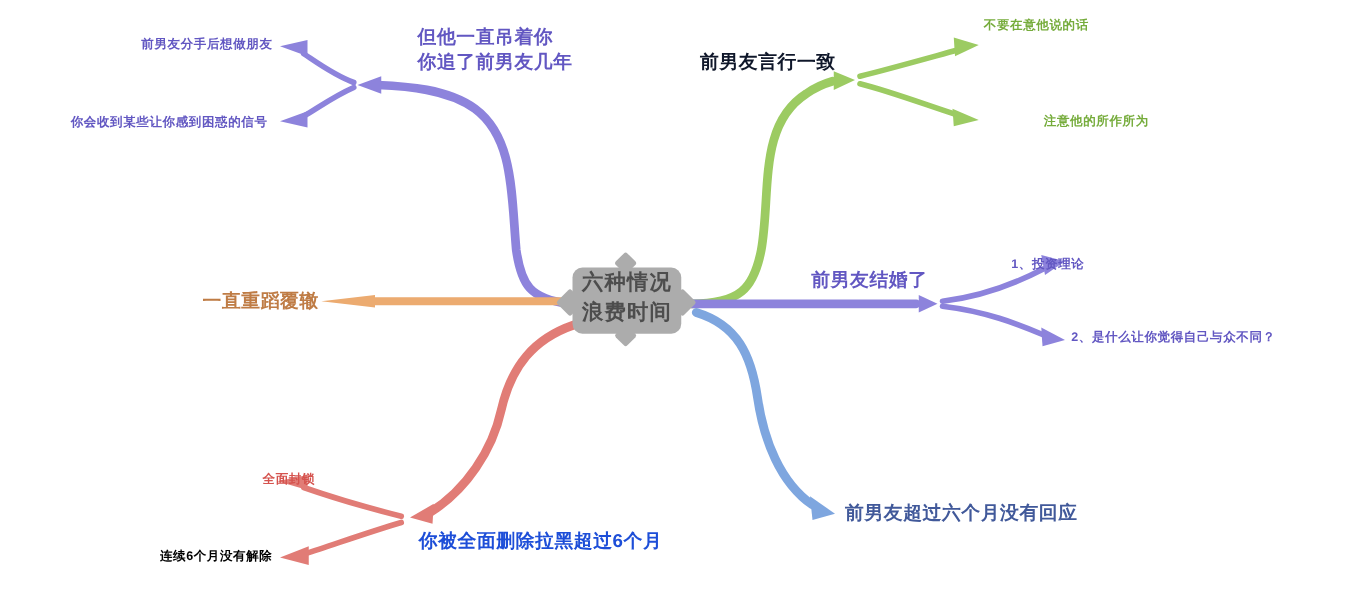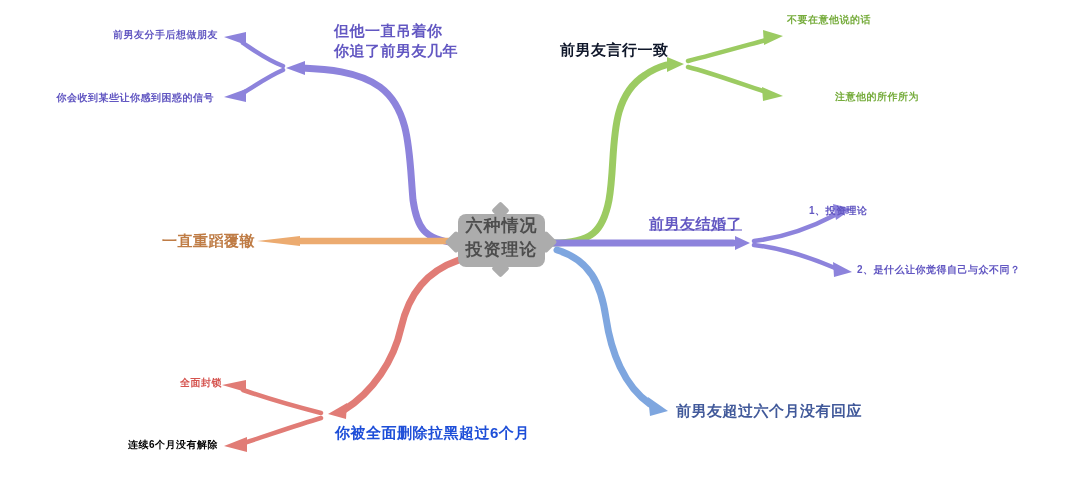--- a/index.html
+++ b/index.html
@@ -68,39 +68,39 @@
     <path d="M557,250 C590,260 601,284 606,318 C611,352 624,386 650,404" fill="none" stroke-width="7" stroke-linecap="round" stroke="#7EA6DF"></path>
     <polygon points="648,397 668,411 650,416" fill="#7EA6DF"></polygon>
   </svg>
 
   <div class="spike spike-left" style="background-color: rgb(172, 172, 172);"></div>
   <div class="spike spike-right" style="background-color: rgb(172, 172, 172);"></div>
   <div class="spike spike-top" style="background-color: rgb(172, 172, 172);"></div>
   <div class="spike spike-bottom" style="background-color: rgb(172, 172, 172);"></div>
   <div class="root-node" style="color: rgb(77, 77, 77); background-color: rgb(172, 172, 172);">
     <div>六种情况</div>
-    <div>投资理论</div>
+    <div>浪费时间</div>
   </div>
 
   <div class="lbl lbl-main two-line" style="left: 334px; top: 41px; color: rgb(98, 87, 194);">
     <div>但他一直吊着你</div>
     <div>你追了前男友几年</div>
   </div>
   <div class="lbl lbl-sub" style="right: 862px; top: 35px; color: rgb(98, 87, 194);">前男友分手后想做朋友</div>
   <div class="lbl lbl-sub" style="right: 866px; top: 98px; color: rgb(98, 87, 194); margin-left: 35px;">你会收到某些让你感到困惑的信号</div>
 
   <div class="lbl lbl-main" style="right: 825px; top: 241px; color: rgb(191, 124, 69); margin-left: 20px;">一直重蹈覆辙</div>
 
   <div class="lbl lbl-main" style="left: 335px; top: 433px; color: #1d4ed8;">你被全面删除拉黑超过6个月</div>
-  <div class="lbl lbl-sub" style="right: 858px; top: 383px; color: rgb(213, 83, 78);">全面封锁</div>
+  <div class="lbl lbl-sub" style="right: 828px; top: 383px; color: rgb(213, 83, 78);">全面封锁</div>
   <div class="lbl lbl-sub" style="right: 862px; top: 445px; color: #000000;">连续6个月没有解除</div>
 
   <div class="lbl lbl-main" style="left: 560px; top: 50px; color: #0f172a;">前男友言行一致</div>
   <div class="lbl lbl-sub" style="left: 787px; top: 20px; color: rgb(118, 172, 60);">不要在意他说的话</div>
   <div class="lbl lbl-sub" style="left: 787px; top: 97px; color: rgb(118, 172, 60); margin-left: 48px;">注意他的所作所为</div>
 
-  <div class="lbl lbl-main" style="left: 649px; top: 224px; color: rgb(98, 87, 194); text-decoration: underline;">前男友结婚了</div>
+  <div class="lbl lbl-main" style="left: 649px; top: 224px; color: rgb(98, 87, 194);">前男友结婚了</div>
   <div class="lbl lbl-sub" style="left: 809px; top: 211px; color: rgb(98, 87, 194);">1、投资理论</div>
   <div class="lbl lbl-sub" style="left: 857px; top: 270px; color: rgb(98, 87, 194);">2、是什么让你觉得自己与众不同？</div>
 
   <div class="lbl lbl-main" style="left: 676px; top: 411px; color: rgb(65, 89, 154);">前男友超过六个月没有回应</div>
 
 </div>
 
 </body></html>

